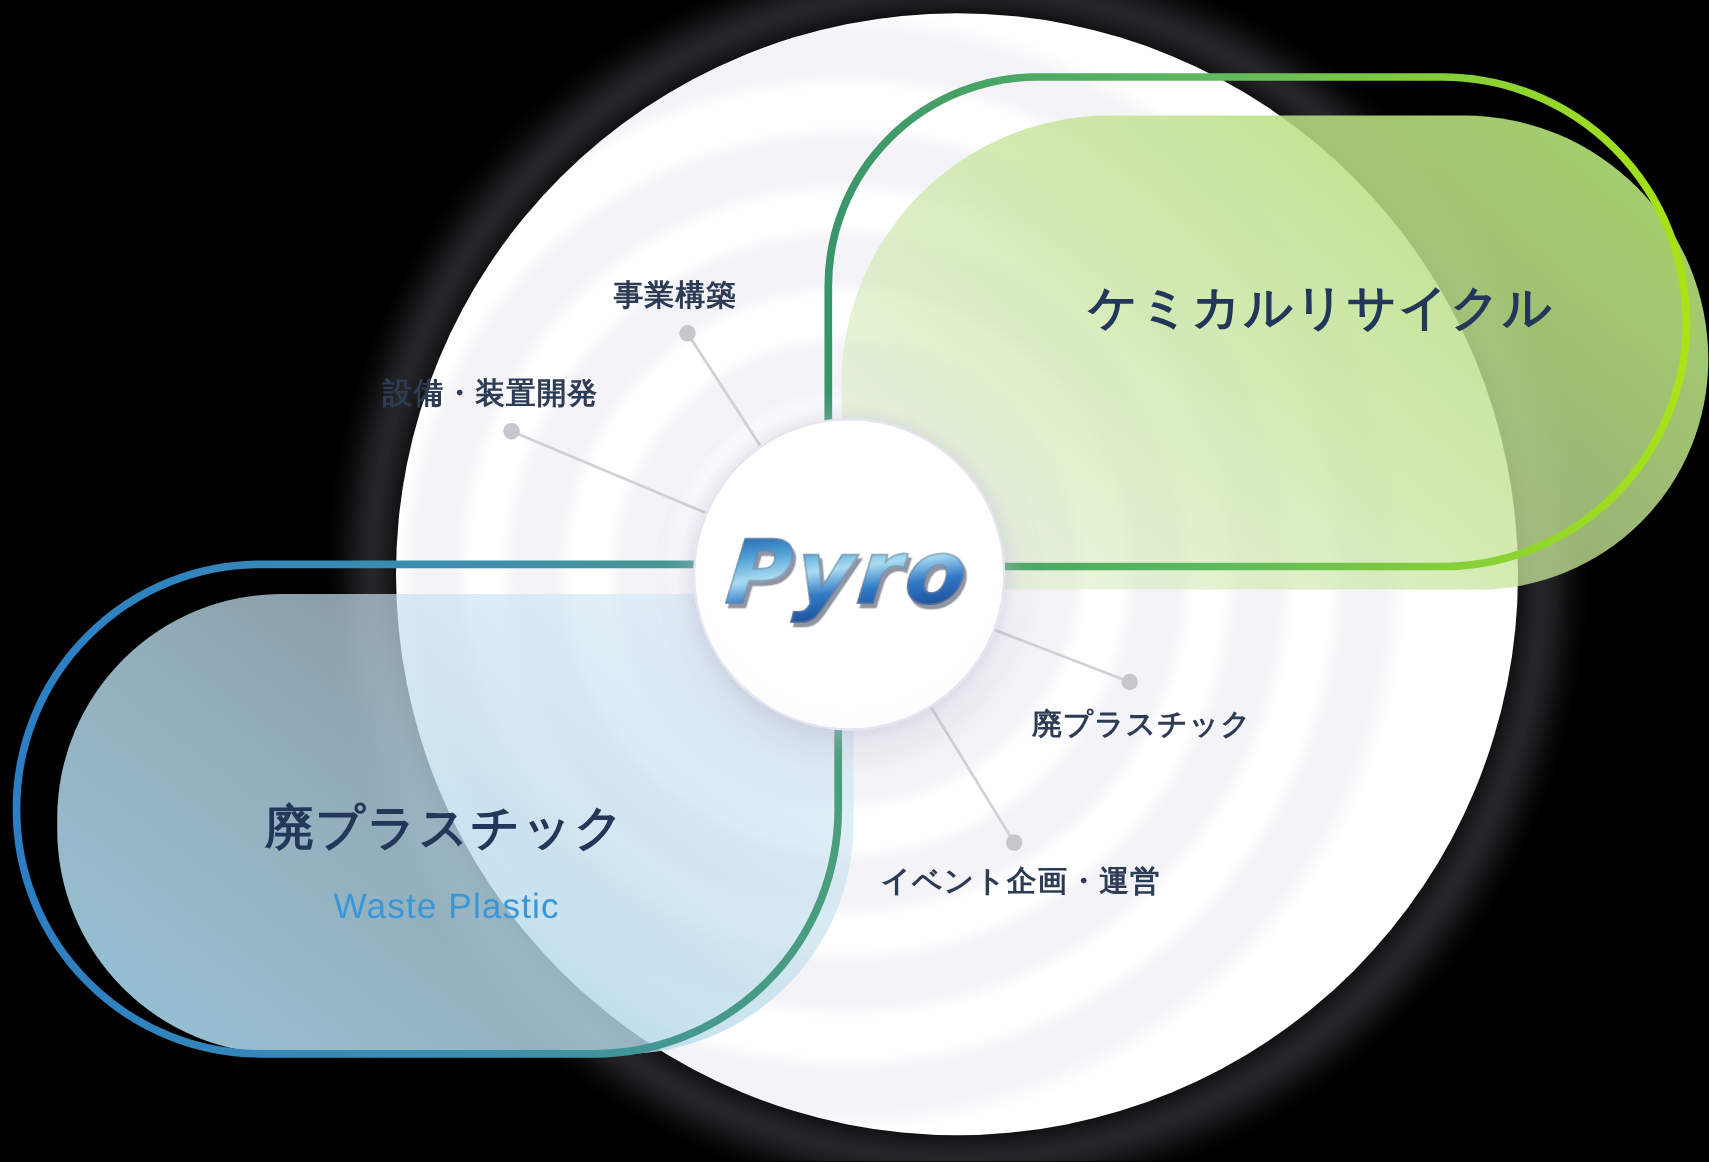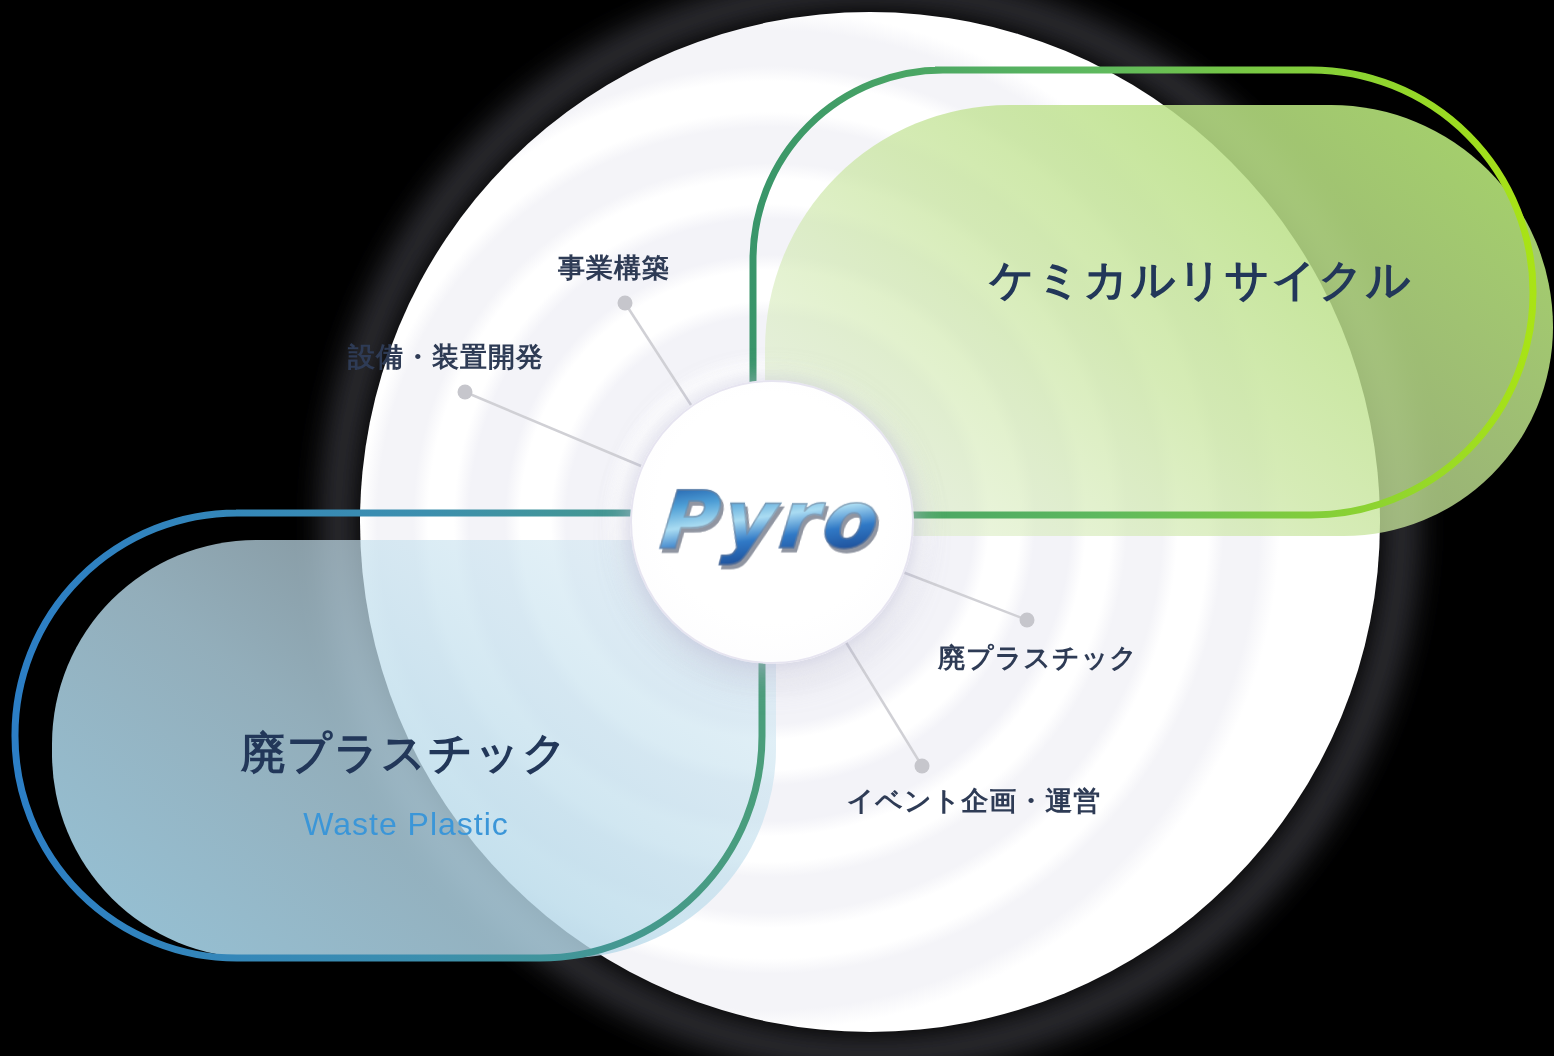--- a/index.html
+++ b/index.html
@@ -38,21 +38,21 @@
   .svc {
     font-size: 27px;
     font-weight: 600;
     color: #2e3b55;
     letter-spacing: 1px;
     font-family: Liberation Mono, monospace;
   }
   .svc-1 { left: 614px;  top: 268px; }
   .svc-2 { left: 424px;  top: 357px; padding-left: 44px; }
   .svc-3 { left: 1038px; top: 658px; }
-  .svc-4 { left: 928px;  top: 801px; margin-left: 46px; }
+  .svc-4 { left: 928px;  top: 801px; }
 
   .center-circle {
     position: absolute;
     left: 630px; top: 380px;
     width: 280px; height: 280px;
     border-radius: 50%;
     background: radial-gradient(circle at 50% 45%, #ffffff 55%, #fafafc 100%);
     border: 2px solid #e6e4f0;
     box-shadow: 0 0 28px rgba(195,195,220,0.55), 0 14px 34px rgba(160,160,190,0.35);
     display: flex;

